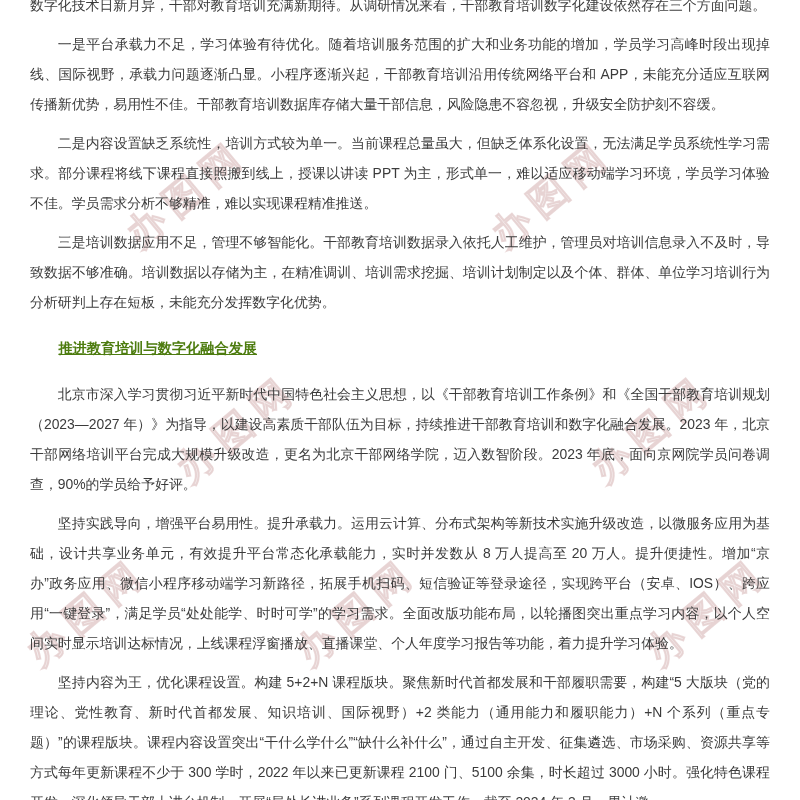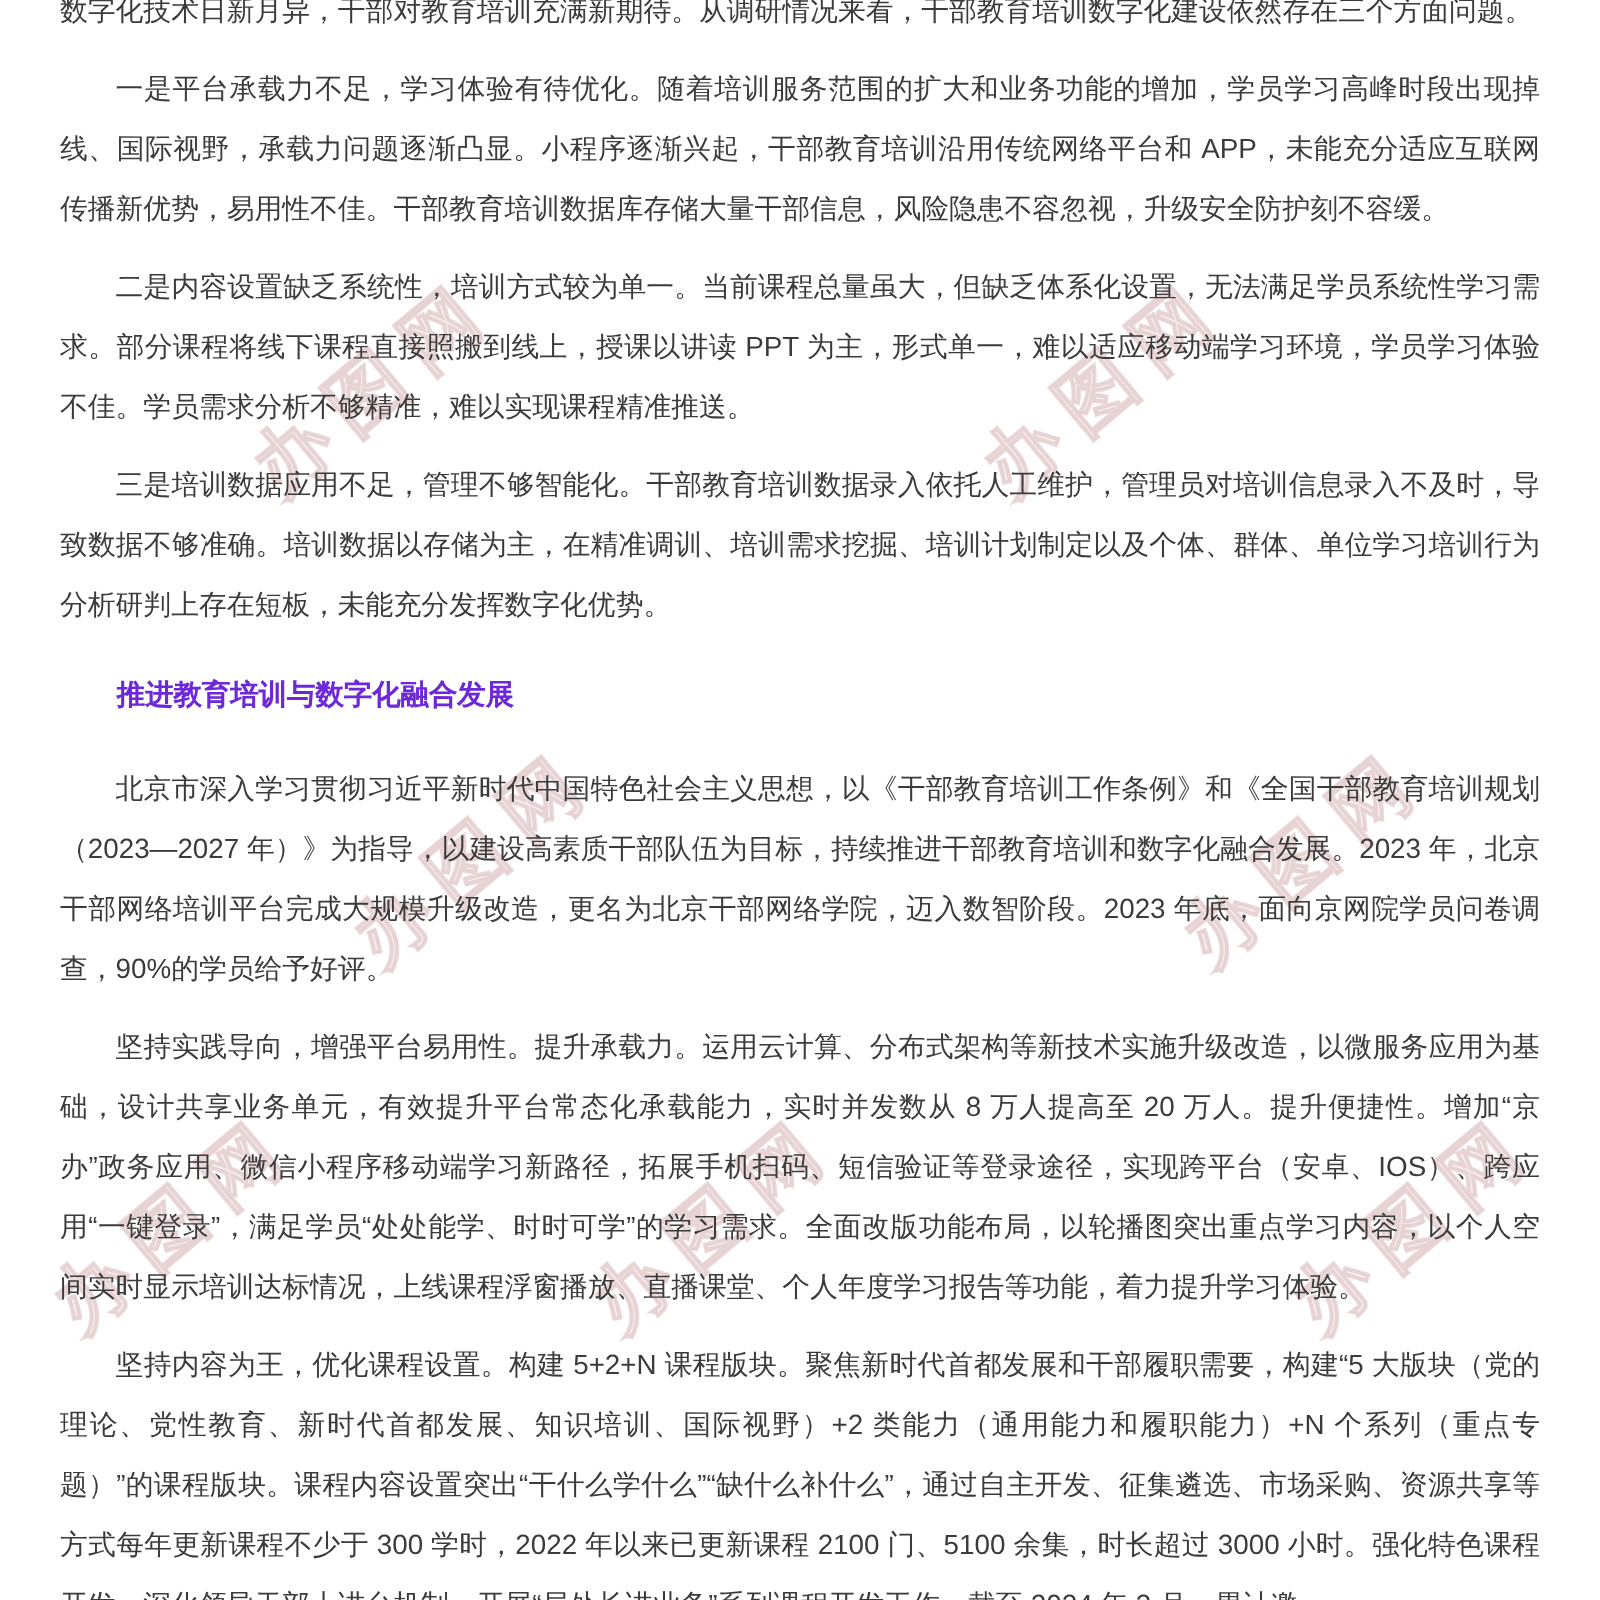--- a/index.html
+++ b/index.html
@@ -42,23 +42,24 @@
     text-justify: inter-ideograph;
     text-indent: 2em;
   }
   .para.first {
     text-indent: 0;
   }
   .heading {
     margin: 16px 0 16px 0;
     font-size: 14.2px;
     line-height: 30px;
-    color: #6d28d9;
+    color: #4d7c0f;
     font-weight: bold;
     text-indent: 2em;
+    text-decoration: underline;
   }
 </style>
 </head>
 <body>
 
 <div class="page">
 
   <div class="watermark-layer">
     <span class="wm" style="left:115px; top:168px;">办图网</span>
     <span class="wm" style="left:480px; top:168px;">办图网</span>

